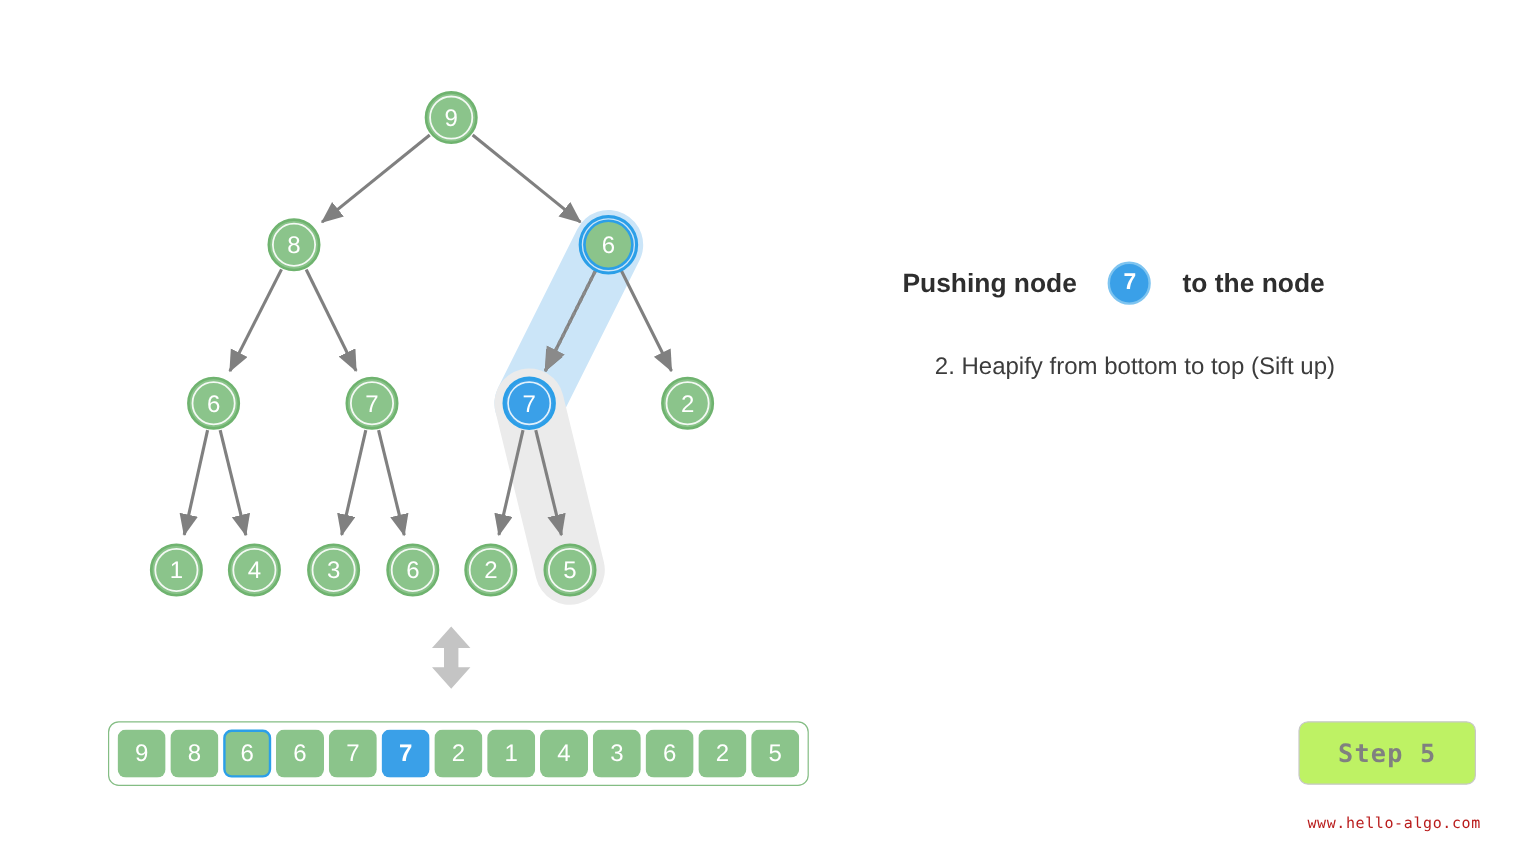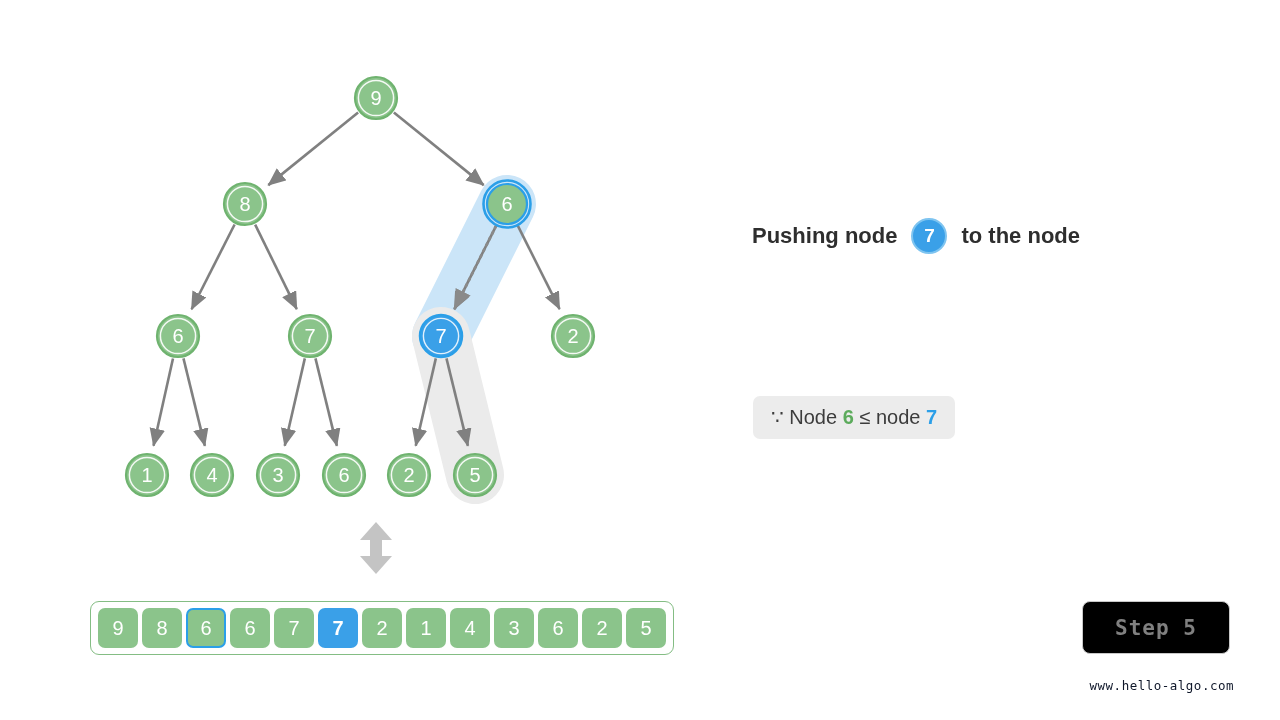--- a/index.html
+++ b/index.html
@@ -7,21 +7,21 @@
     width:1280px;height:720px;background:#ffffff;overflow:hidden;
     font-family:"Liberation Sans",sans-serif;position:relative;
   }
   #stage{position:absolute;left:0;top:0;width:1280px;height:720px;}
   svg.tree{position:absolute;left:0;top:0;width:760px;height:720px;}
 
   
   .panel{position:absolute;left:752px;top:0;width:520px;height:720px;}
   .title{
     position:absolute;left:0;top:216px;height:40px;
-    display:flex;align-items:center;gap:0px;
+    display:flex;align-items:center;gap:12px;
     font-size:22px;font-weight:bold;color:#2e2e2e;white-space:nowrap;
   }
   .title .badge{
     width:36px;height:36px;border-radius:50%;
     background:#3aa0e8;border:2px solid #7ec4f0;
     display:inline-flex;align-items:center;justify-content:center;
     color:#ffffff;font-size:19px;font-weight:bold;
     margin:0 14px;box-sizing:border-box;
   }
   .steps{position:absolute;left:0;top:285px;width:520px;}
@@ -32,30 +32,30 @@
   .num-g{color:#5cab5c;font-weight:bold;}
   .num-b{color:#2b9fe8;font-weight:bold;}
   .reason{
     position:absolute;left:1px;top:396px;
     background:#ececec;border-radius:7px;
     padding:9px 18px 10px 18px;
     font-size:20px;color:#3c3c3c;white-space:nowrap;
   }
   .stepbox{
     position:absolute;left:1082px;top:601px;width:148px;height:53px;
-    border:1px solid #c8c8c8;border-radius:8px;background:#000000;
+    border:1px solid #c8c8c8;border-radius:8px;background:#bef264;
     display:flex;align-items:center;justify-content:center;
     font-family:"DejaVu Sans Mono","Liberation Mono",monospace;
     font-size:21px;font-weight:bold;color:#808080;letter-spacing:1px;
     box-sizing:border-box;
   }
   .footer{
     position:absolute;left:1074px;top:678px;width:160px;text-align:right;
     font-family:"DejaVu Sans Mono","Liberation Mono",monospace;
-    font-size:12.5px;color:#0f172a;letter-spacing:0.5px;
+    font-size:12.5px;color:#b91c1c;letter-spacing:0.5px;
   }
 
   
   .arr-wrap{
     position:absolute;left:90px;top:601px;
     border:1.6px solid #84bd84;border-radius:9px;
     padding:6px 7px;display:flex;gap:4px;background:#fff;
   }
   .cell{
     width:40px;height:40px;border-radius:7px;
@@ -195,22 +195,20 @@
 
   <div class="panel">
 
     <div class="title">
       <span>Pushing node</span>
       <span class="badge">7</span>
       <span>to the node</span>
     </div>
 
     <div class="steps" id="steps-list">
+        <div class="step-line"><span>2.</span><span> Heapify from bottom to top (Sift up)</span></div>
       </div>
 
-    <div class="reason">
-      <span>∵</span><span> Node </span><span class="num-g">6</span><span> ≤ node </span><span class="num-b">7</span>
-    </div>
   </div>
 
   <div class="stepbox">Step 5</div>
   <div class="footer">www.hello-algo.com</div>
 </div>
 
 </body></html>

